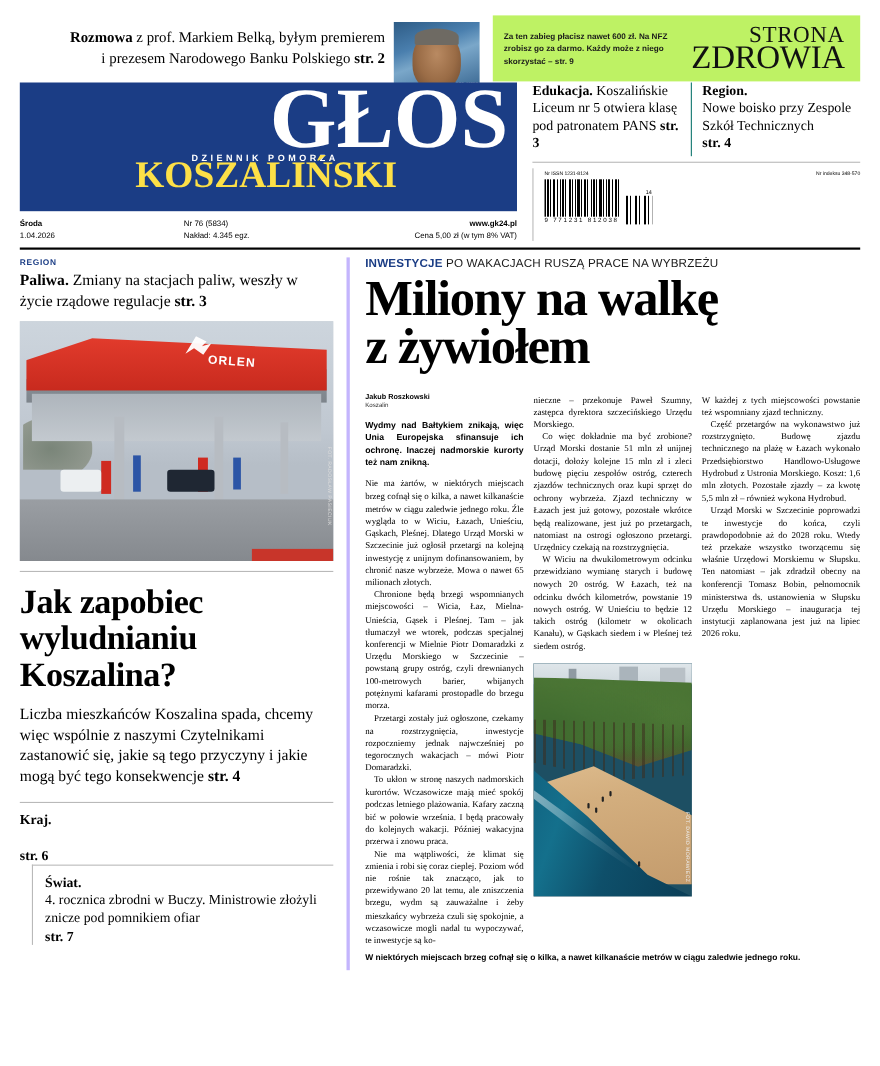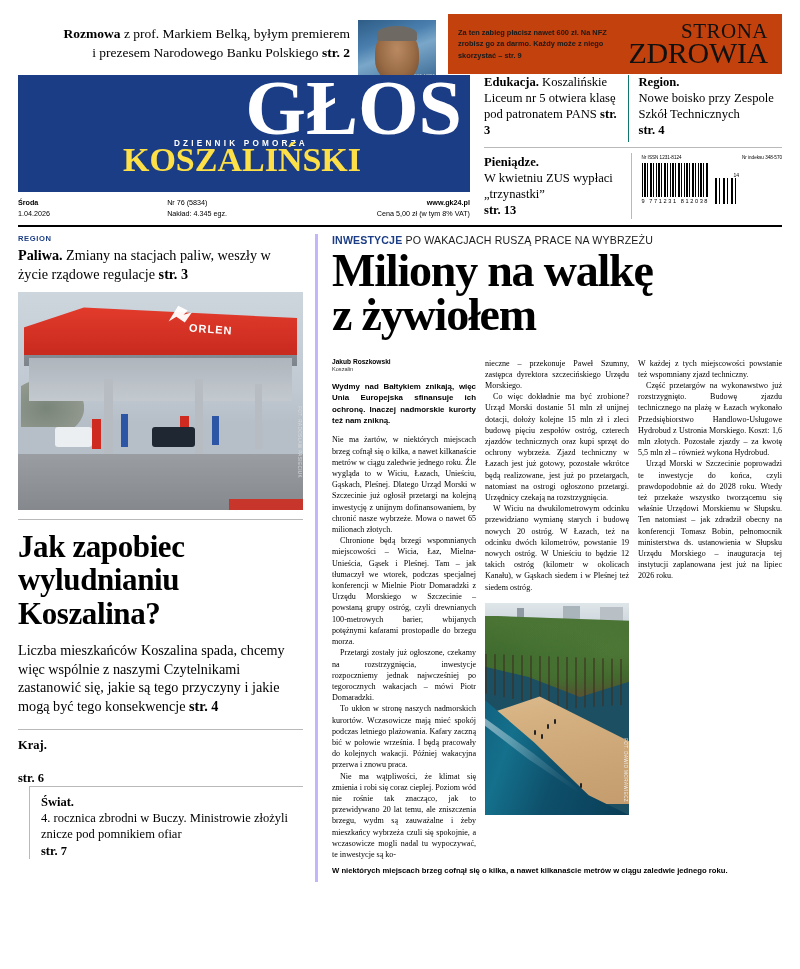--- a/index.html
+++ b/index.html
@@ -57,21 +57,21 @@
   }
   .teaser-photo .credit {
     position: absolute; right: 1px; bottom: 0px;
     font-size: 3.4px; color: #e8e8e8;
     font-family: "Liberation Sans", sans-serif;
     letter-spacing: .2px;
   }
   .teaser-right {
     flex: 1;
     margin-left: 12px;
-    background: #c2410c;
+    background: #bef264;
     height: 60px;
     display: flex;
     align-items: center;
     padding: 0 10px;
   }
   .zdrowie-text {
     flex: 0 0 150px;
     font-family: "Liberation Sans", sans-serif;
     font-size: 7.4px;
     line-height: 1.52;
@@ -470,25 +470,20 @@
         <div class="hr-cell right">
           <b>Region.</b><br>
           <span>Nowe boisko przy Zespole Szkół Technicznych</span><br>
           <b>str. 4</b>
         </div>
       </div>
 
       <div class="hr-divider"></div>
 
       <div class="hr-bot">
-        <div class="hr-money">
-          <b>Pieniądze.</b><br>
-          <span>W kwietniu ZUS wypłaci „trzynastki”</span><br>
-          <b>str. 13</b>
-        </div>
         <div class="hr-barcode">
           <div class="bc-labels">
             <span>Nr ISSN 1231-8124</span>
             <span>Nr indeksu 348-570</span>
           </div>
           <div class="bc-wrap">
             <div>
               <div class="bc-main"></div>
               <div class="bc-digits">9 771231 812038</div>
             </div>

